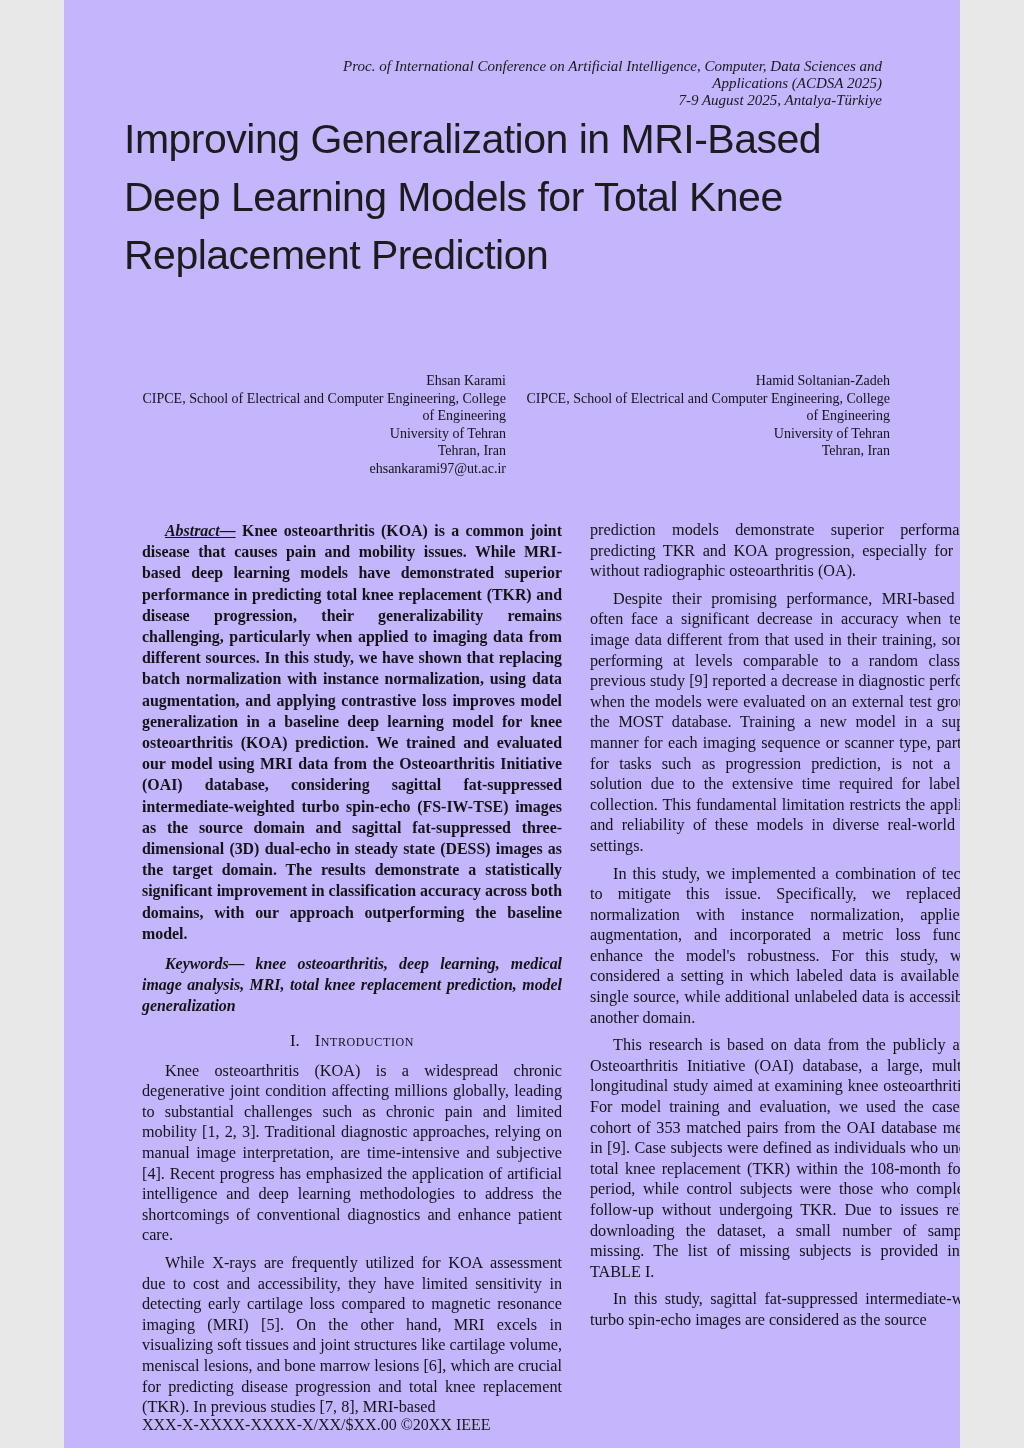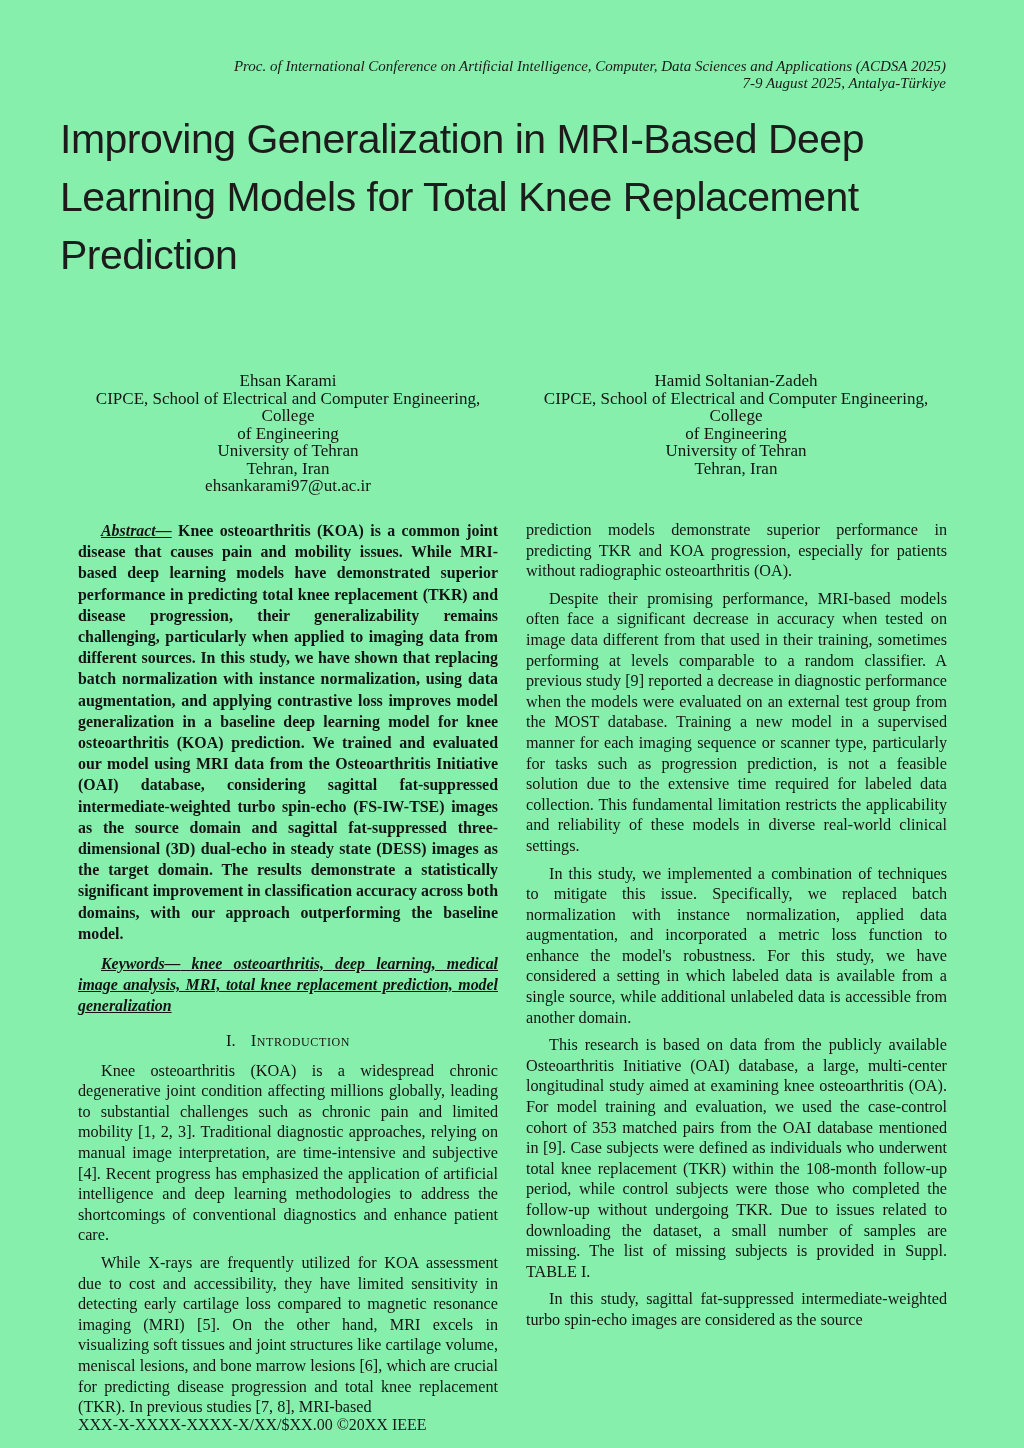--- a/index.html
+++ b/index.html
@@ -1,22 +1,22 @@
 <!DOCTYPE html>
 <html><head>
 <meta charset="utf-8">
 <style>
   * { margin: 0; padding: 0; box-sizing: border-box; }
   html, body { background: #e8e8e8; }
   .page {
     position: relative;
-    width: 1024px;
+    width: 896px;
     height: 1448px;
     margin: 0 auto;
-    background: #86efac;
+    background: #c4b5fd;
     color: #141414;
     font-family: "Liberation Serif", serif;
     overflow: hidden;
   }
   .page-header {
     position: absolute;
     top: 58px;
     right: 78px;
     left: 200px;
     text-align: right;
@@ -41,22 +41,22 @@
   .authors-row {
     position: absolute;
     top: 372px;
     left: 64px;
     right: 64px;
     display: flex;
     flex-direction: row;
   }
   .author-block {
     flex: 1 1 50%;
-    text-align: center;
-    font-size: 17px;
+    text-align: right;
+    font-size: 14px;
     line-height: 17.5px;
     padding: 0 6px;
   }
   .columns { position: absolute; top: 520px; left: 78px; right: 78px; }
   .col { position: absolute; top: 0; width: 420px; }
   .col-left { left: 0; }
   .col-right { left: 448px; width: 421px; }
   .col p {
     font-size: 16.2px;
     line-height: 20.6px;
@@ -71,21 +71,20 @@
     line-height: 21.2px !important;
     margin-bottom: 9px !important;
   }
   .abstract-label { font-style: italic; text-decoration: underline; }
   .keywords-p {
     font-weight: bold;
     font-style: italic;
     font-size: 15.9px !important;
     line-height: 21.2px !important;
     margin-bottom: 8px !important;
-    text-decoration: underline;
   }
   .section-heading {
     text-align: center;
     font-size: 16.6px;
     margin-top: 14px;
     margin-bottom: 10px;
     font-weight: normal;
   }
   .section-number { margin-right: 15px; }
   .section-title { font-variant: small-caps; letter-spacing: 0.6px; }

